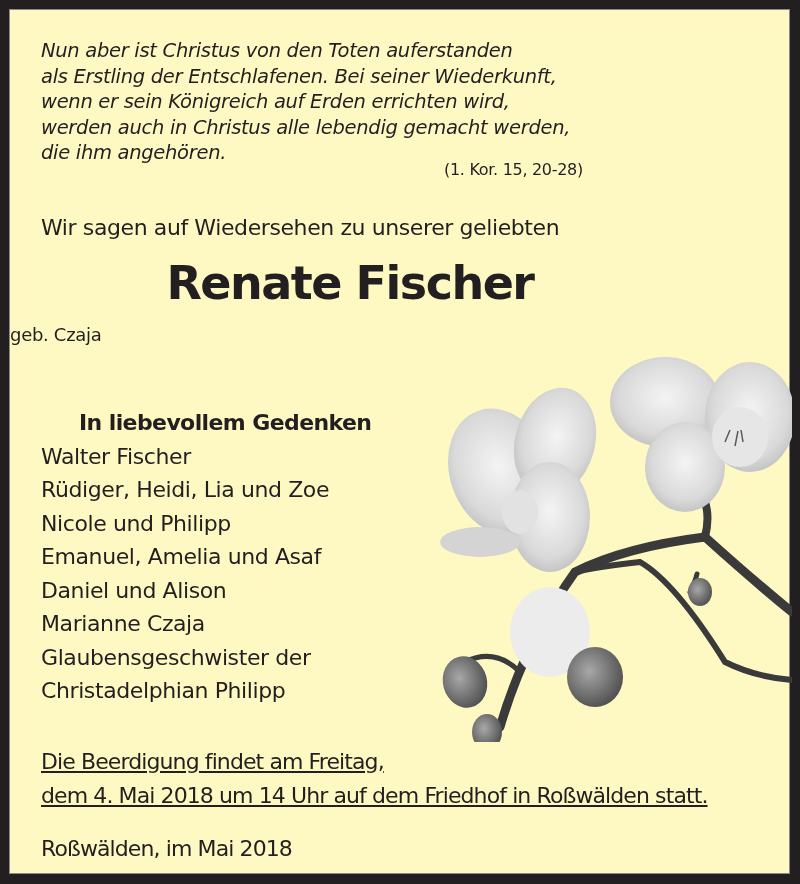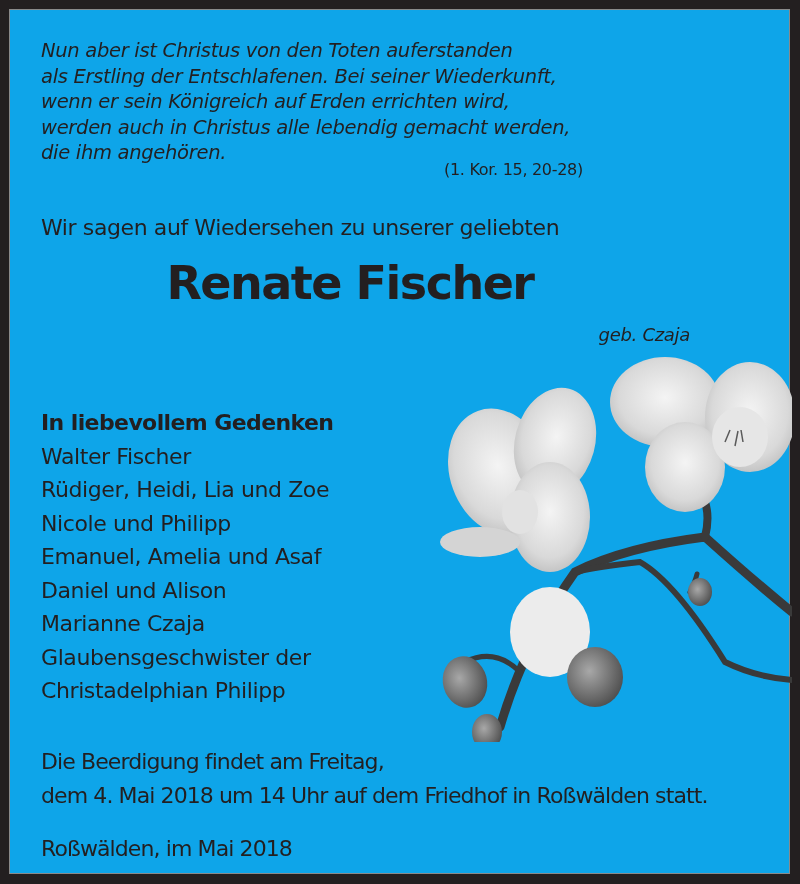--- a/index.html
+++ b/index.html
@@ -2,39 +2,39 @@
 <html><head>
   <meta charset="utf-8">
   <style>
     html, body { margin: 0; padding: 0; }
     body {
       width: 800px; height: 884px; background: #231f20; position: relative; overflow: hidden;
       font-family: "DejaVu Sans", "Liberation Sans", sans-serif; color: #231f20;
     }
     .page {
       position: absolute; left: 9px; top: 9px; width: 781px; height: 865px;
-      background: #0ea5e9; border: 1px solid #8a8a8a; box-sizing: border-box;
+      background: #fef9c3; border: 1px solid #8a8a8a; box-sizing: border-box;
     }
     .abs { position: absolute; white-space: nowrap; }
     .verse {
       left: 31px; top: 28px; font-style: italic; font-size: 19.5px; line-height: 25.5px;
       letter-spacing: -0.3px;
     }
     .verse div { white-space: nowrap; }
     .ref { left: 434px; top: 150px; font-size: 16px; letter-spacing: -0.3px; }
     .intro { left: 31px; top: 205px; font-size: 22px; letter-spacing: -0.4px; }
     .name {
       left: 0; width: 680px; top: 238px; text-align: center; font-weight: bold;
       font-size: 46px; letter-spacing: -1.5px; line-height: 70px;
     }
-    .born { left: 0; width: 680px; top: 314px; text-align: right; font-size: 18px; letter-spacing: -0.3px; font-style: italic; }
+    .born { left: 0; width: 680px; top: 314px; text-align: left; font-size: 18px; letter-spacing: -0.3px; }
     .dates { left: 0; width: 680px; top: 337px; text-align: center; font-size: 23px; letter-spacing: -0.6px; }
     .mourners { left: 31px; top: 396px; font-size: 22px; line-height: 33.5px; letter-spacing: -0.4px; }
-    .mourners .head { font-weight: bold; letter-spacing: -0.6px; }
-    .funeral { left: 31px; top: 735px; font-size: 22px; line-height: 34px; letter-spacing: -0.9px; }
+    .mourners .head { font-weight: bold; letter-spacing: -0.6px; margin-left: 38px; }
+    .funeral { left: 31px; top: 735px; font-size: 22px; line-height: 34px; letter-spacing: -0.9px; text-decoration: underline; }
     .signoff { left: 31px; top: 810px; font-size: 22px; letter-spacing: -0.9px; margin-top: 16px; }
     .orchid { position: absolute; left: 415px; top: 332px; width: 367px; height: 400px; }
   </style>
 </head>
 <body>
 
 <div class="page">
 
   <div class="abs verse">
     <div>Nun aber ist Christus von den Toten auferstanden</div>

